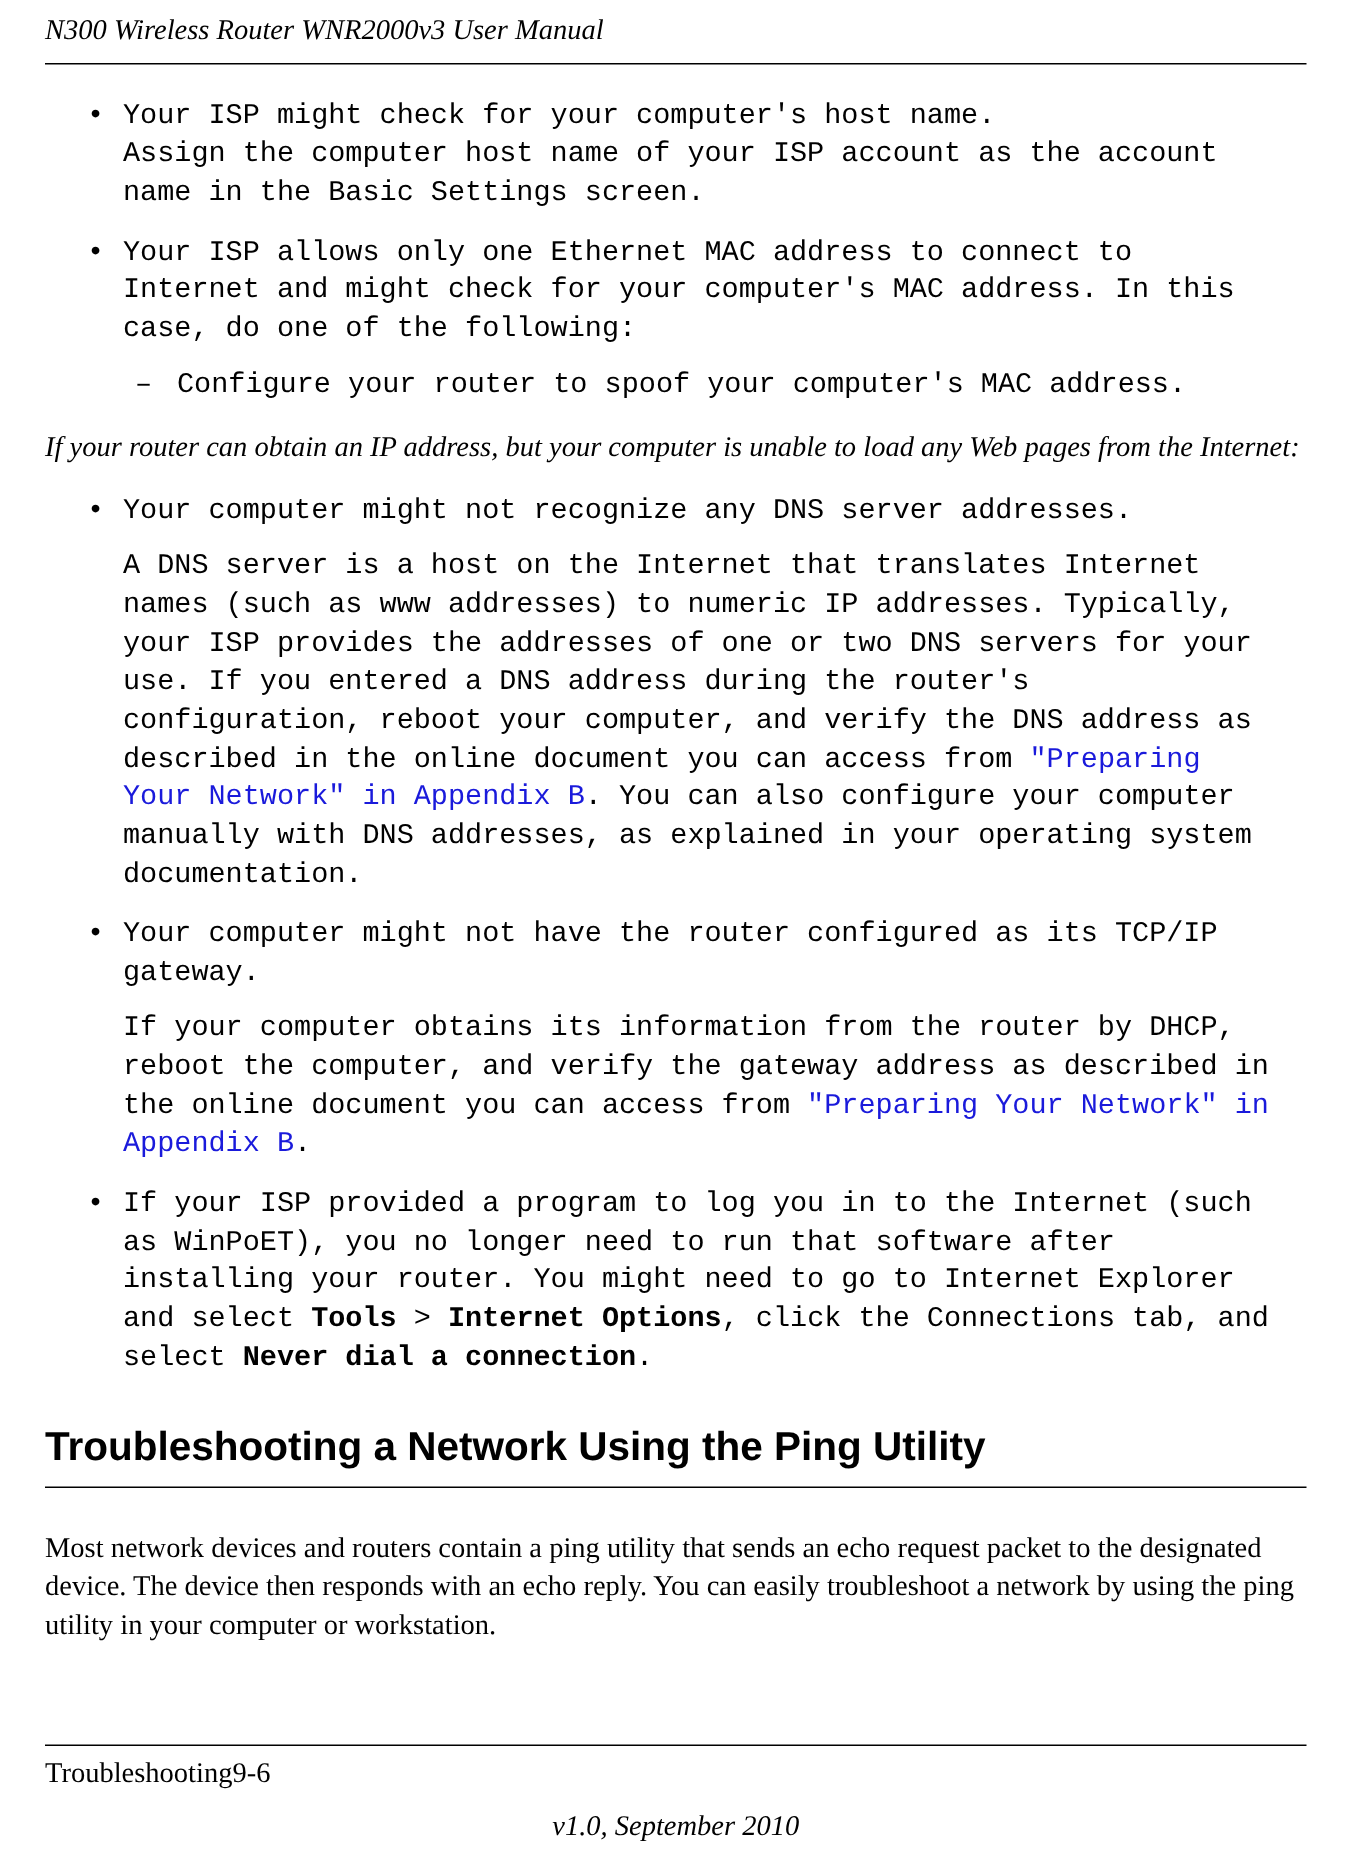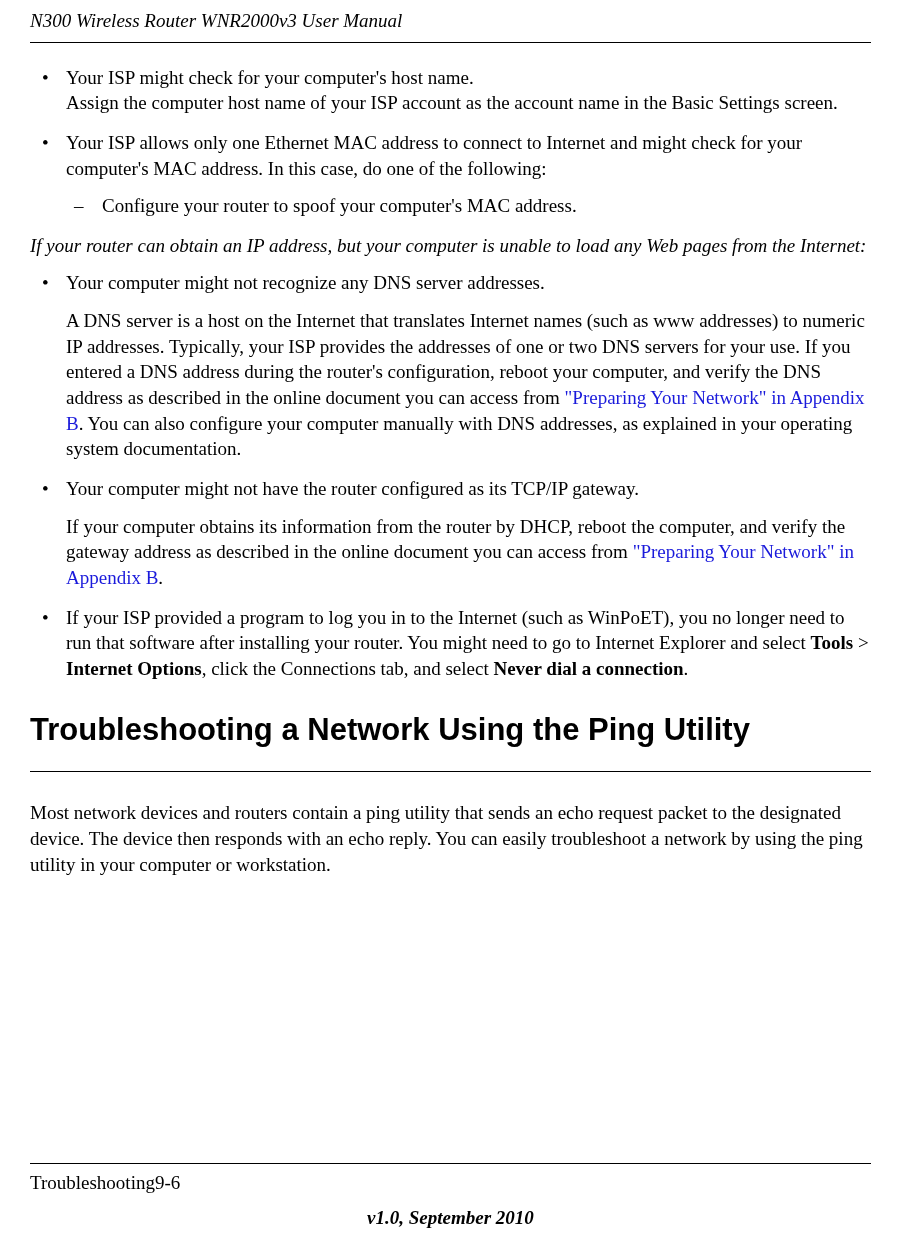--- a/index.html
+++ b/index.html
@@ -22,21 +22,22 @@
       font-style: italic;
       font-size: 19px;
       padding-top: 8px;
       padding-bottom: 8px;
       border-bottom: 1.5px solid #000;
       margin-bottom: 22px;
     }
     ul.outer {
       list-style: none;
       padding-left: 0;
-      margin: 0;
+      margin: 16px;
+      font-family: Liberation Mono, monospace;
     }
     ul.outer > li {
       position: relative;
       padding-left: 36px;
       margin-bottom: 14px;
     }
     ul.outer > li::before {
       content: "•";
       position: absolute;
       left: 12px;
@@ -69,45 +70,44 @@
       margin-bottom: 0;
     }
     .link {
       color: #1a1adb;
     }
     .bold {
       font-weight: bold;
     }
     h2.section-heading {
       font-family: Arial, Helvetica, sans-serif;
-      font-size: 31px;
+      font-size: 27px;
       font-weight: bold;
       border-bottom: 1.5px solid #000;
-      padding-bottom: 20px;
+      padding-bottom: 8px;
       margin-top: 28px;
       margin-bottom: 28px;
     }
     .footer {
       position: absolute;
       bottom: 16px;
       left: 30px;
       right: 30px;
     }
     .footer-line {
       border-top: 1.5px solid #000;
       display: flex;
       padding-top: 6px;
       font-size: 19px;
     }
     .footer-version {
       text-align: center;
       font-style: italic;
       font-size: 19px;
       margin-top: 10px;
-      font-weight: bold;
     }
     .body-text {
       margin-top: 0;
       font-style: italic;
     }
   </style>
 </head>
 <body>
 
 <div class="page">

